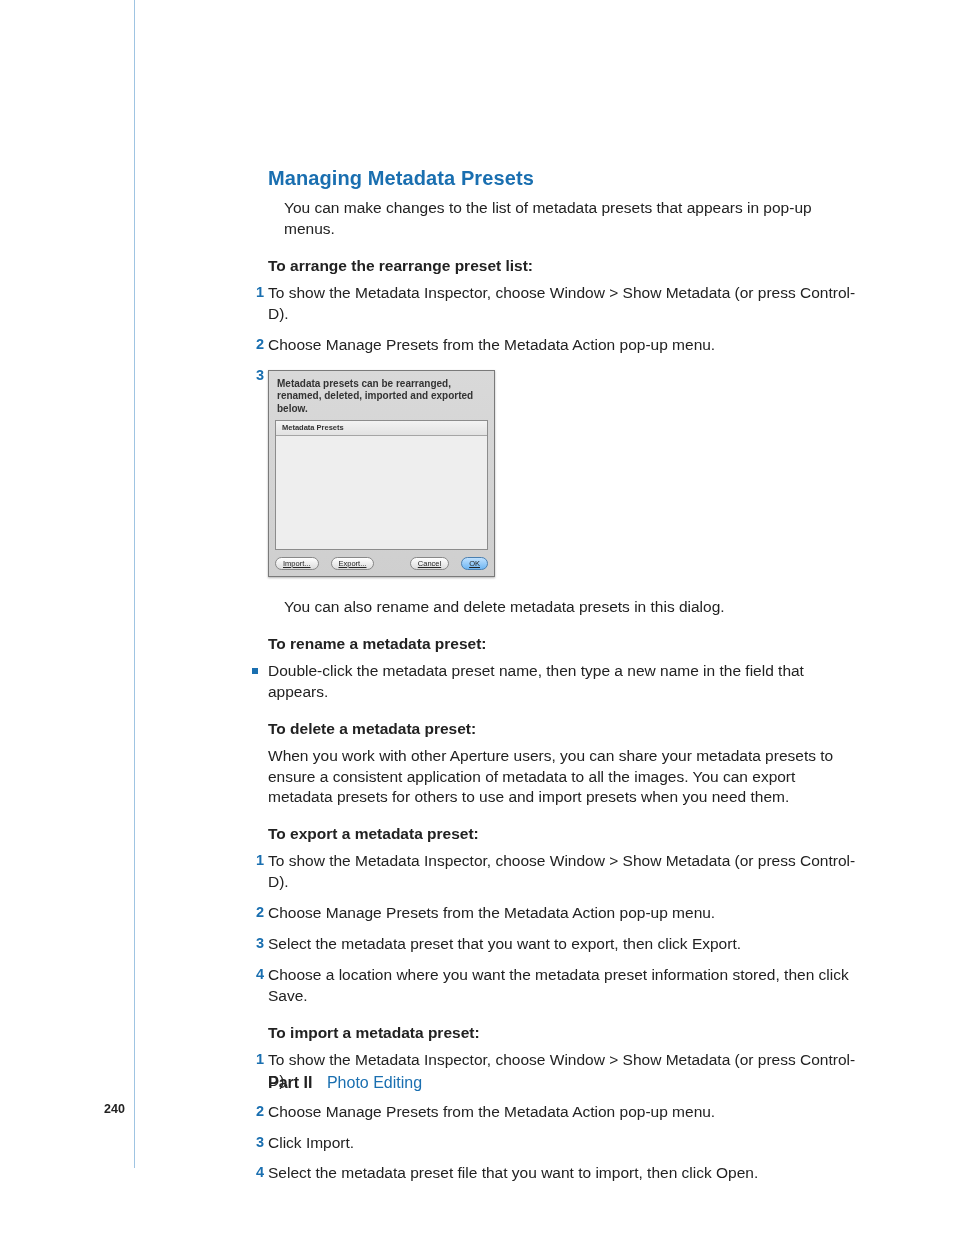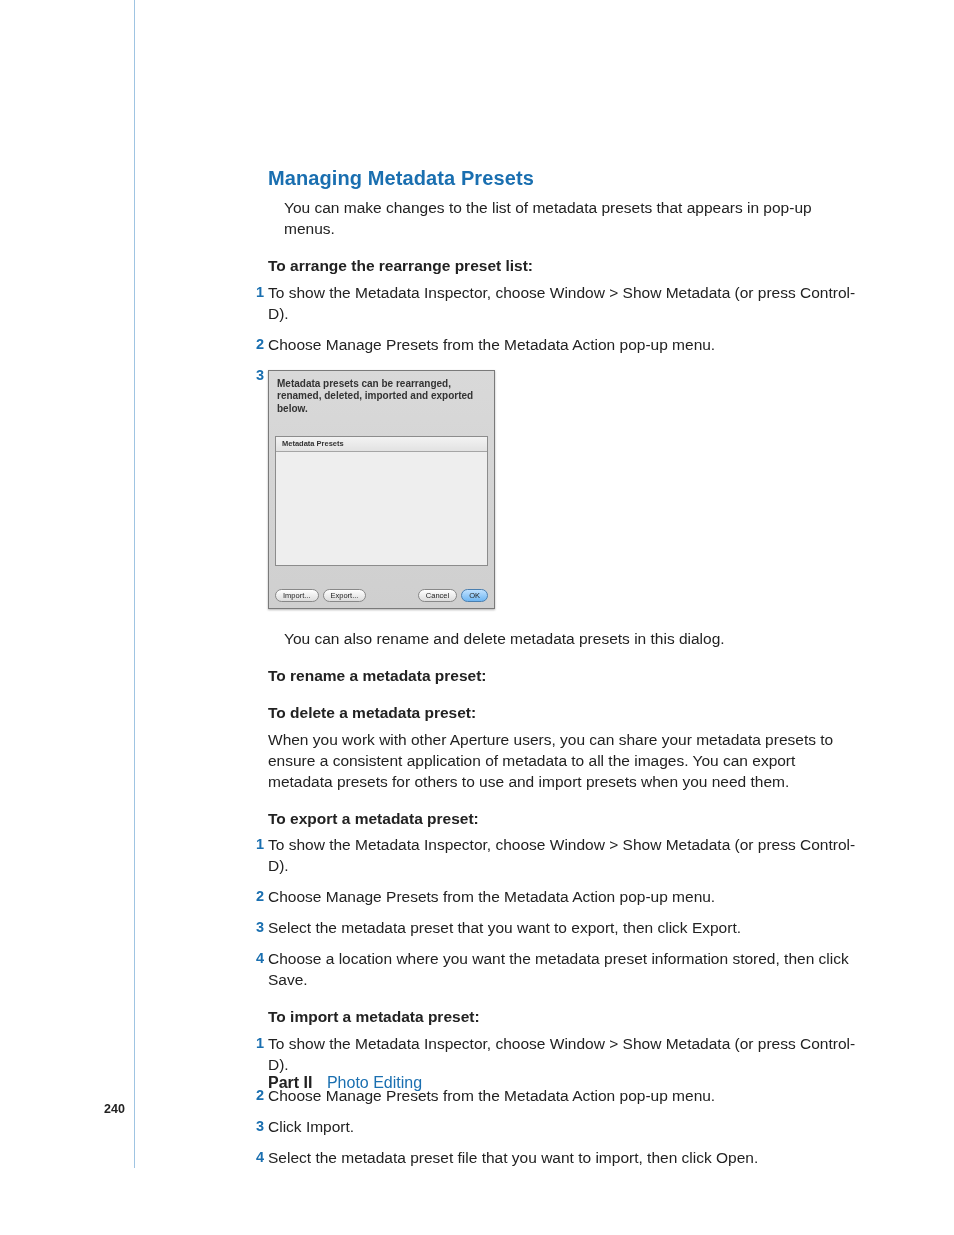--- a/index.html
+++ b/index.html
@@ -94,21 +94,21 @@
     font-family: "Lucida Grande", "Helvetica Neue", Arial, sans-serif;
   }
   .dialog .msg {
     padding: 7px 8px 5px 8px;
     font-size: 10px;
     font-weight: 700;
     color: #333;
     line-height: 1.25;
   }
   .dialog .listframe {
-    margin: 16px 6px;
+    margin: 0 6px;
     border: 1px solid #8c8c8c;
     background: #eeeeee;
     height: 128px;
     box-shadow: inset 0 1px 0 rgba(255,255,255,0.6);
   }
   .dialog .listhead {
     border-bottom: 1px solid #a5a5a5;
     background: linear-gradient(#f3f3f3, #e2e2e2);
     font-size: 7.5px;
     font-weight: 700;
@@ -116,21 +116,22 @@
     padding: 2px 6px;
   }
   .dialog .btnrow {
     display: flex;
     justify-content: space-between;
     align-items: center;
     padding: 7px 6px 6px 6px;
   }
   .dialog .btnrow .left, .dialog .btnrow .right {
     display: flex;
-    gap: 4px;
+    gap: 12px;
+    text-decoration: underline;
   }
   .aqua-btn {
     font-size: 7.5px;
     padding: 1px 7px;
     border-radius: 9px;
     border: 1px solid #888;
     background: linear-gradient(#ffffff, #dcdcdc);
     color: #222;
     line-height: 1.2;
     cursor: default;
@@ -203,20 +204,23 @@
         <div class="right">
           <span class="aqua-btn">Cancel</span>
           <span class="aqua-btn primary">OK</span>
         </div>
       </div>
     </div>
 
     <p class="body">You can also rename and delete metadata presets in this dialog.</p>
 
     <div class="task-head">To rename a metadata preset:</div>
+    <ul class="bullets">
+      <li><span class="sq"></span><span>Double-click the metadata preset name, then type a new name in the field that appears.</span></li>
+    </ul>
 
     <div class="task-head">To delete a metadata preset:</div>
     <p class="after-bullet-para">When you work with other Aperture users, you can share your metadata presets to ensure a consistent application of metadata to all the images. You can export metadata presets for others to use and import presets when you need them.</p>
 
     <div class="task-head">To export a metadata preset:</div>
     <ol class="steps">
       <li><span class="num">1</span><span>To show the Metadata Inspector, choose Window &gt; Show Metadata (or press Control-D).</span></li>
       <li><span class="num">2</span><span>Choose Manage Presets from the Metadata Action pop-up menu.</span></li>
       <li><span class="num">3</span><span>Select the metadata preset that you want to export, then click Export.</span></li>
       <li><span class="num">4</span><span>Choose a location where you want the metadata preset information stored, then click Save.</span></li>

